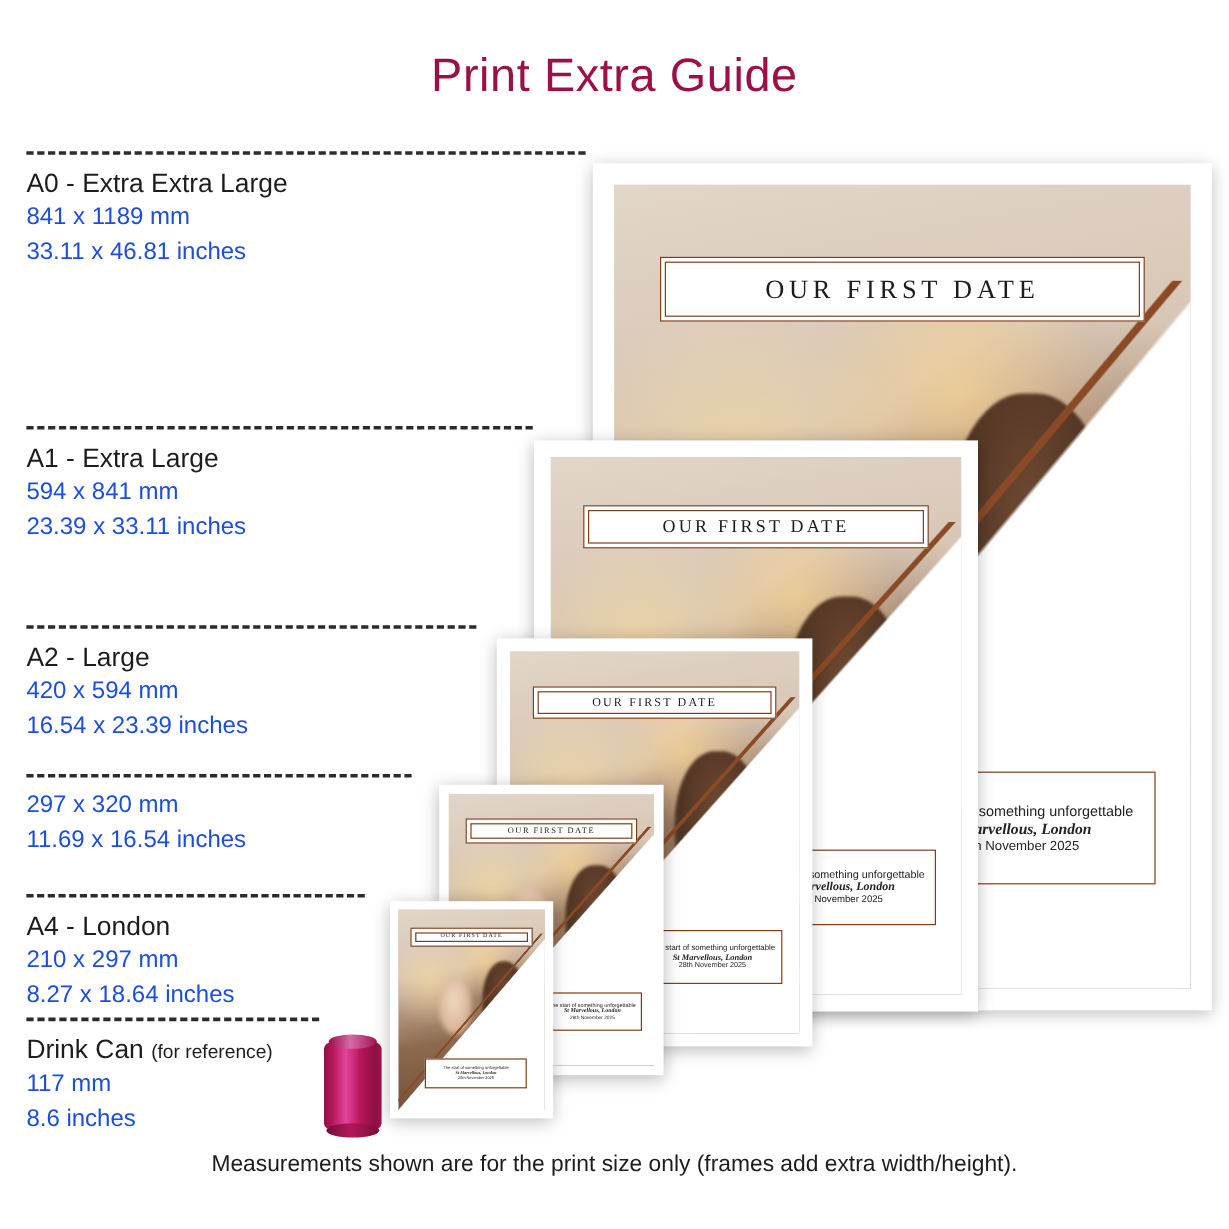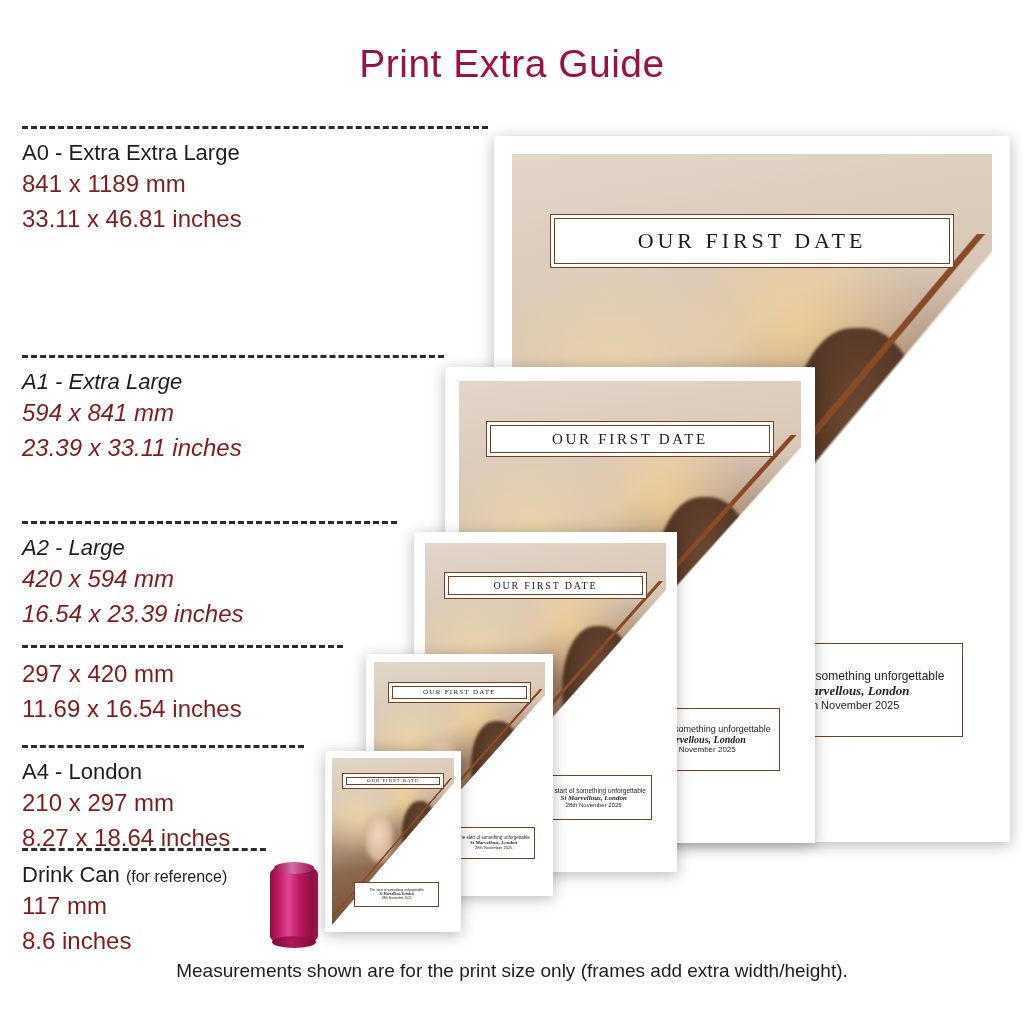--- a/index.html
+++ b/index.html
@@ -43,22 +43,22 @@
     font-size: 22px;
     color: #1d1d1d;
     line-height: 1.32;
     white-space: nowrap;
   }
   .size-name .ref-note {
     font-size: 16px;
     color: #1d1d1d;
   }
   .size-mm, .size-in {
-    font-size: 24px;
-    color: #7f1d1d;
+    font-size: 20px;
+    color: #1d4ed8;
     line-height: 1.45;
     white-space: nowrap;
   }
 
   
   .footer-note {
     position: absolute;
     bottom: 42px;
     left: 0;
     width: 100%;
@@ -216,37 +216,37 @@
 
 <div class="page-title">Print Extra Guide</div>
 
 <div class="size-block" style="top:126px; width:466px;">
   <div class="dash-rule"></div>
   <div class="size-name">A0 - Extra Extra Large</div>
   <div class="size-mm">841 x 1189 mm</div>
   <div class="size-in">33.11 x 46.81 inches</div>
 </div>
 
-<div class="size-block" style="top:355px; width:422px;font-style:italic;">
+<div class="size-block" style="top:355px; width:422px;">
   <div class="dash-rule"></div>
   <div class="size-name">A1 - Extra Large</div>
   <div class="size-mm">594 x 841 mm</div>
   <div class="size-in">23.39 x 33.11 inches</div>
 </div>
 
-<div class="size-block" style="top:521px; width:375px;font-style:italic;">
+<div class="size-block" style="top:521px; width:375px;">
   <div class="dash-rule"></div>
   <div class="size-name">A2 - Large</div>
   <div class="size-mm">420 x 594 mm</div>
   <div class="size-in">16.54 x 23.39 inches</div>
 </div>
 
 <div class="size-block" style="top:645px; width:321px;">
   <div class="dash-rule"></div>
-  <div class="size-mm">297 x 420 mm</div>
+  <div class="size-mm">297 x 320 mm</div>
   <div class="size-in">11.69 x 16.54 inches</div>
 </div>
 
 <div class="size-block" style="top:745px; width:282px;">
   <div class="dash-rule"></div>
   <div class="size-name">A4 - London</div>
   <div class="size-mm">210 x 297 mm</div>
   <div class="size-in">8.27 x 18.64 inches</div>
 </div>
 

